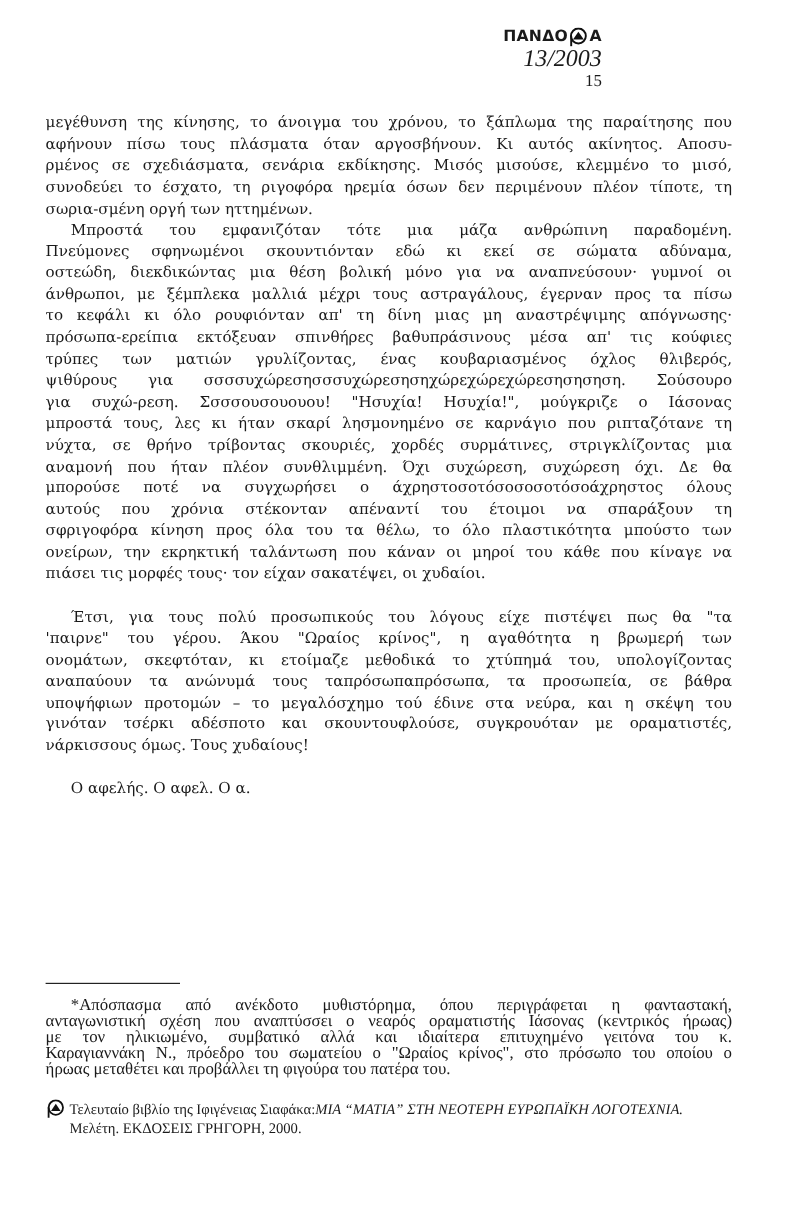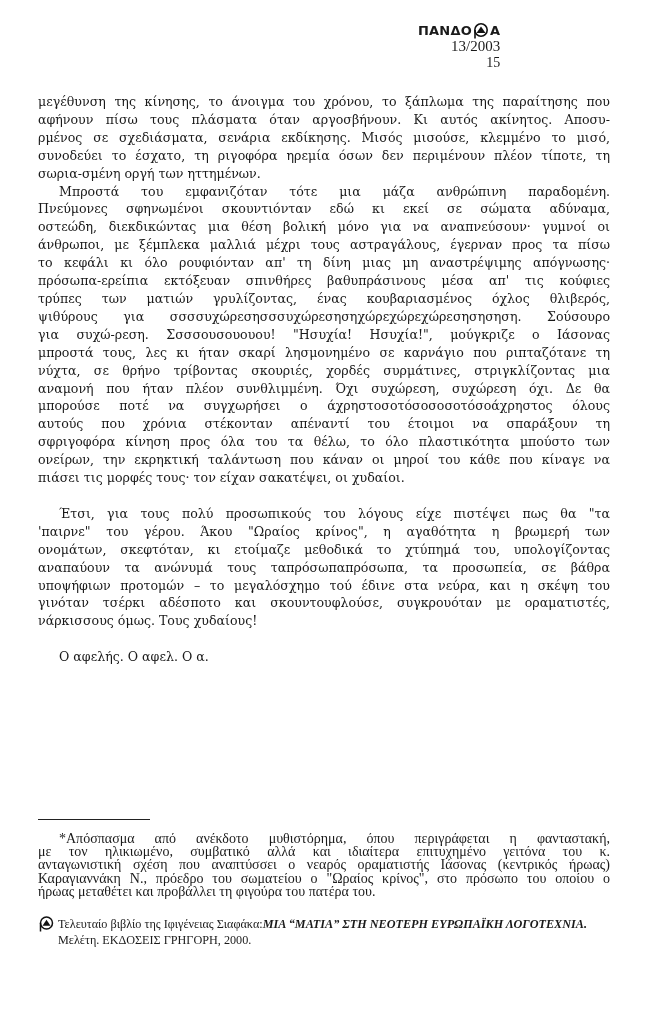--- a/index.html
+++ b/index.html
@@ -1,35 +1,35 @@
 <!DOCTYPE html>
 <html><head>
 <meta charset="utf-8">
 <style>
   html, body { margin: 0; padding: 0; background: #ffffff; }
   body { width: 665px; height: 1024px; position: relative; overflow: hidden; color: #1a1a1a; }
   .header { position: absolute; top: 22px; left: 418px; height: 22px; display: flex; align-items: flex-end; flex-direction: column; }
   .logo-text { font-family: "DejaVu Sans", sans-serif; font-weight: bold; font-size: 13px; letter-spacing: 0.2px; display: flex; align-items: center; }
   .logo-mark { display: inline-block; width: 16px; height: 16px; margin: 0 1px; position: relative; top: 1px; }
-  .issue { font-family: "Liberation Serif", serif; font-size: 15px; margin-left: 18px; }
+  .issue { font-family: "Liberation Serif", serif; font-style: italic; font-size: 20px; margin-left: 18px; }
   .pageno { font-family: "Liberation Serif", serif; font-size: 14px; margin-left: 22px; }
 
   .body-text { position: absolute; left: 38px; width: 572px; top: 93px; font-family: "DejaVu Serif", serif; font-size: 12.6px; line-height: 17.9px; text-align: justify; }
   .line { display: block; white-space: nowrap; text-align-last: justify; }
   .line.last { text-align-last: left; text-align: center; }
   .indent { padding-left: 21px; }
   .para-gap { height: 18px; }
 
   .rule { position: absolute; left: 38px; top: 819px; width: 112px; border-top: 1px solid #222; }
   .footnote { position: absolute; left: 38px; width: 572px; top: 832px; font-family: Liberation Serif, serif; font-size: 14px; line-height: 13.2px; }
   .book { position: absolute; left: 38px; width: 590px; top: 916px; font-family: "Liberation Serif", serif; font-size: 12.2px; line-height: 16px; }
   .book .row { display: flex; align-items: flex-start; white-space: nowrap; }
   .book .icon { width: 16px; height: 16px; margin-right: 4px; flex: none; }
   .book .cont { padding-left: 20px; white-space: nowrap; }
-  .it { font-style: italic; font-weight: bold; }
+  .it { font-style: italic; }
 </style>
 </head>
 <body>
 
 <div class="header">
   <span class="logo-text">
     <span>ΠΑΝΔΟ</span>
     <svg class="logo-mark" viewBox="0 0 16 16">
       <circle cx="8" cy="7" r="6.2" fill="none" stroke="#111" stroke-width="1.6"></circle>
       <path d="M3.5 10 L8 3.5 L12.5 10 Z" fill="#111"></path>
@@ -81,22 +81,22 @@
   <div class="para-gap"></div>
   <div>
     <span class="line indent last">Ο αφελής. Ο αφελ. Ο α.</span>
   </div>
 </div>
 
 <div class="rule"></div>
 
 <div class="footnote">
   <span class="line indent">*Απόσπασμα από ανέκδοτο μυθιστόρημα, όπου περιγράφεται η φανταστακή,</span>
+  <span class="line">ανταγωνιστική σχέση που αναπτύσσει ο νεαρός οραματιστής Ιάσονας (κεντρικός ήρωας)</span>
   <span class="line">με τον ηλικιωμένο, συμβατικό αλλά και ιδιαίτερα επιτυχημένο γειτόνα του κ.</span>
-  <span class="line">ανταγωνιστική σχέση που αναπτύσσει ο νεαρός οραματιστής Ιάσονας (κεντρικός ήρωας)</span>
   <span class="line">Καραγιαννάκη Ν., πρόεδρο του σωματείου ο "Ωραίος κρίνος", στο πρόσωπο του οποίου ο</span>
   <span class="line last">ήρωας μεταθέτει και προβάλλει τη φιγούρα του πατέρα του.</span>
 </div>
 
 <div class="book">
   <div class="row">
     <svg class="icon" viewBox="0 0 16 16">
       <circle cx="8.5" cy="7" r="6" fill="none" stroke="#111" stroke-width="1.5"></circle>
       <path d="M4.5 9.8 L8.5 3.8 L12.5 9.8 Z" fill="#111"></path>
       <line x1="2.5" y1="7" x2="2.5" y2="15.5" stroke="#111" stroke-width="1.5"></line>

